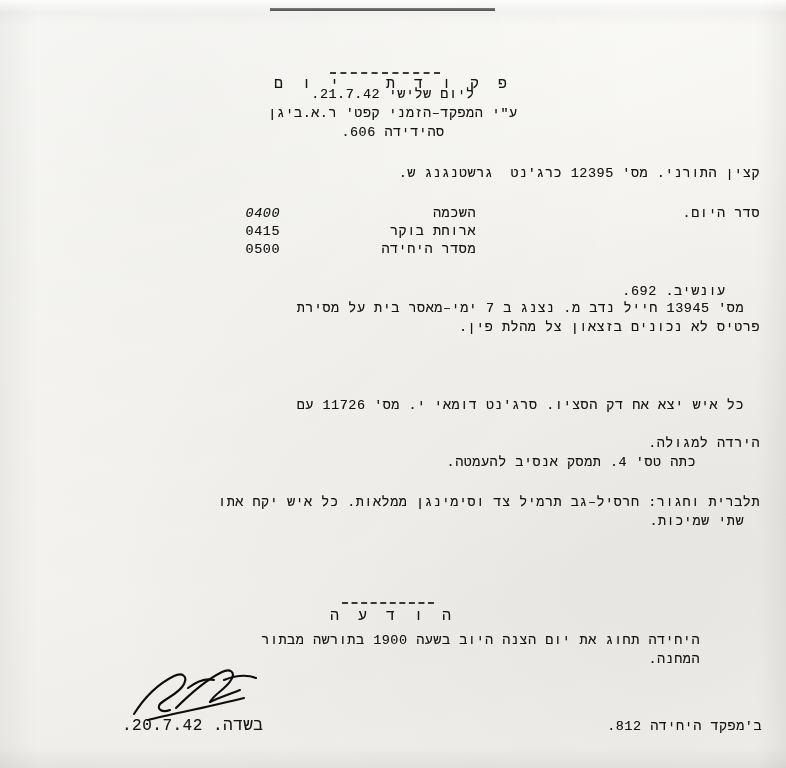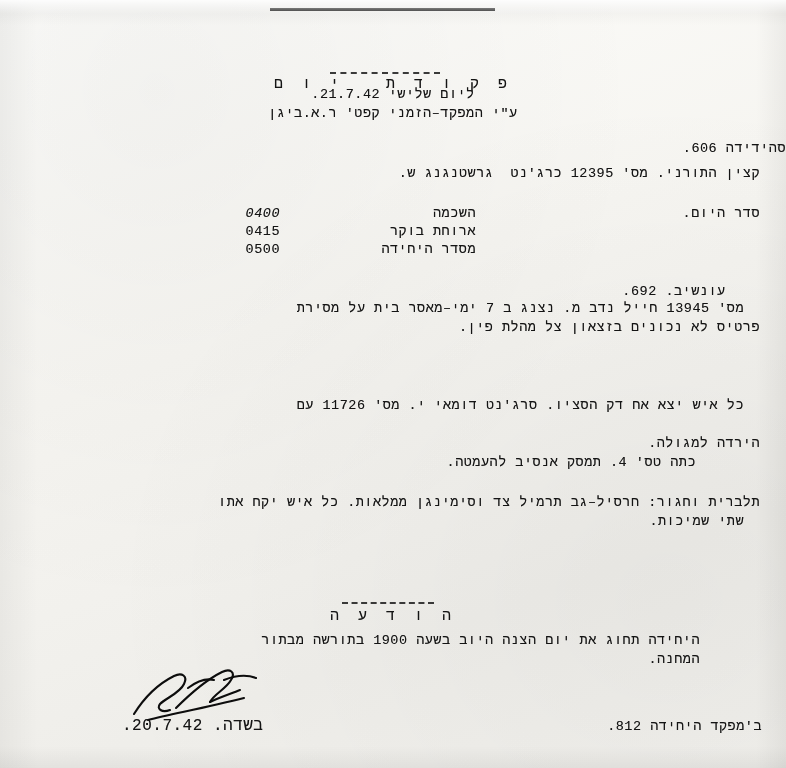--- a/index.html
+++ b/index.html
@@ -93,21 +93,21 @@
 
 <div class="page">
 
   <div class="topline"></div>
 
   <div class="line title" style="top:40px; left:0; right:0; text-align:center;">פ ק ו ד ת   י ו ם</div>
   <div class="rule" style="top:72px; left:330px; width:110px;"></div>
 
   <div class="line" style="top:86px; left:0; right:0; text-align:center;">ליום שלישי 21.7.42.</div>
   <div class="line" style="top:105px; left:0; right:0; text-align:center;">ע"י המפקד–הזמני קפט' ר.א.ביגן</div>
-  <div class="line" style="top:140px; left:0; right:0; ">סהידידה 606.</div>
+  <div class="line" style="top:124px; left:0; right:0; text-align:center;">סהידידה 606.</div>
 
   <div class="line" style="top:165px; right:26px;">קצין התורני. מס' 12395 כרג'נט  גרשטנגנג ש.</div>
 
   <div class="line" style="top:205px; right:26px;">סדר היום.</div>
 
   <div class="line" style="top:205px; right:310px;">השכמה</div>
   <div class="line" style="top:205px; right:506px;font-style:italic;">0400</div>
 
   <div class="line" style="top:223px; right:310px;">ארוחת בוקר</div>
   <div class="line" style="top:223px; right:506px;">0415</div>

